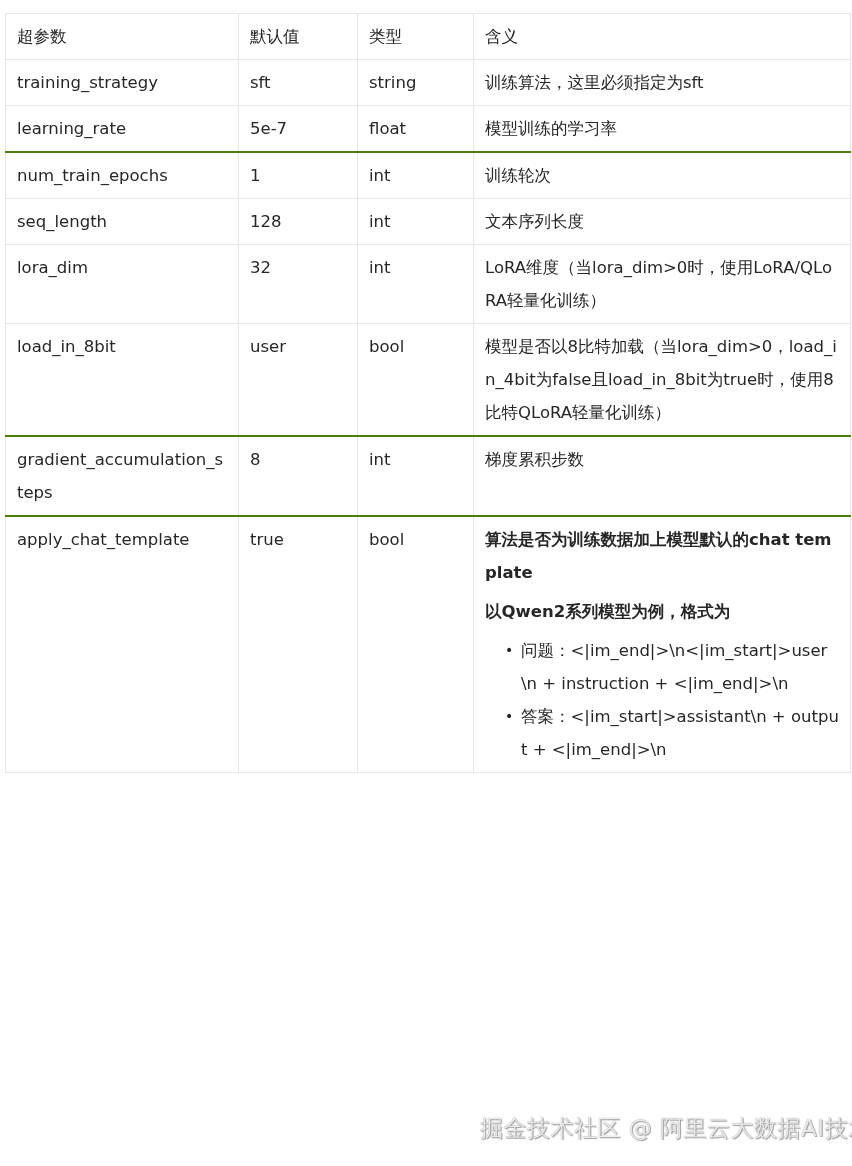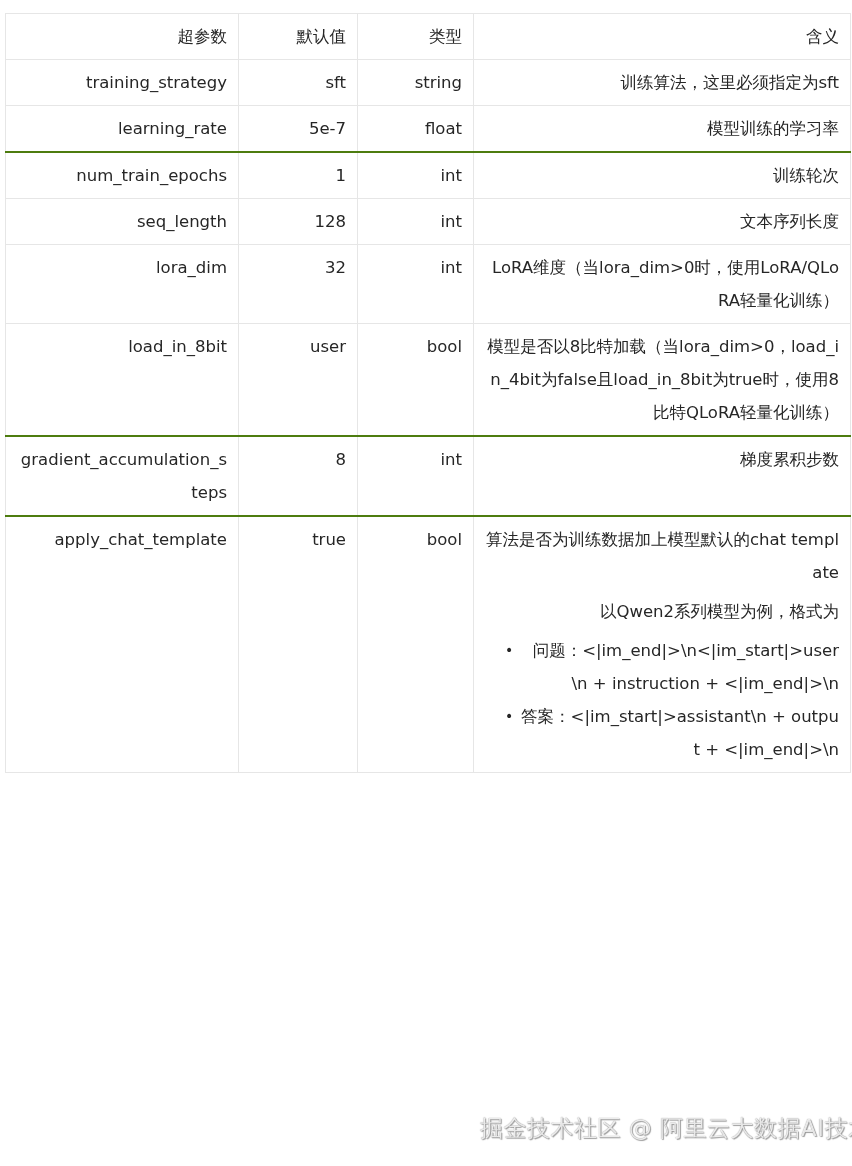--- a/index.html
+++ b/index.html
@@ -13,31 +13,31 @@
     width: 845px;
     border-collapse: collapse;
     table-layout: fixed;
     font-size: 16.5px;
     line-height: 33px;
   }
   table.params td, table.params th {
     border: 1px solid #e6e6e6;
     padding: 6px 11px 6px 11px;
     vertical-align: top;
-    text-align: right;
+    text-align: left;
     font-weight: normal;
     word-break: break-all;
     overflow-wrap: anywhere;
   }
   table.params tr.thick-top td { border-top: 2px solid #4d7c0f; }
   col.c1 { width: 233px; }
   col.c2 { width: 119px; }
   col.c3 { width: 116px; }
   col.c4 { width: 377px; }
-  .desc-para { margin: 0 0 6px 0; }
+  .desc-para { margin: 0 0 6px 0; font-weight: bold; }
   .desc-para:last-child { margin-bottom: 0; }
   ul.bullets { margin: 2px 0 0 0; padding: 0 0 0 36px; list-style: none; }
   ul.bullets li { position: relative; }
   ul.bullets li .bullet {
     position: absolute; left: -16px; top: 0; font-size: 14px;
   }
   .watermark {
     position: absolute; left: 480px; top: 1113px;
     font-size: 23px; color: rgba(255,255,255,0.85);
     text-shadow: 0 0 1px rgba(0,0,0,0.55), 1px 1px 1px rgba(0,0,0,0.35);

